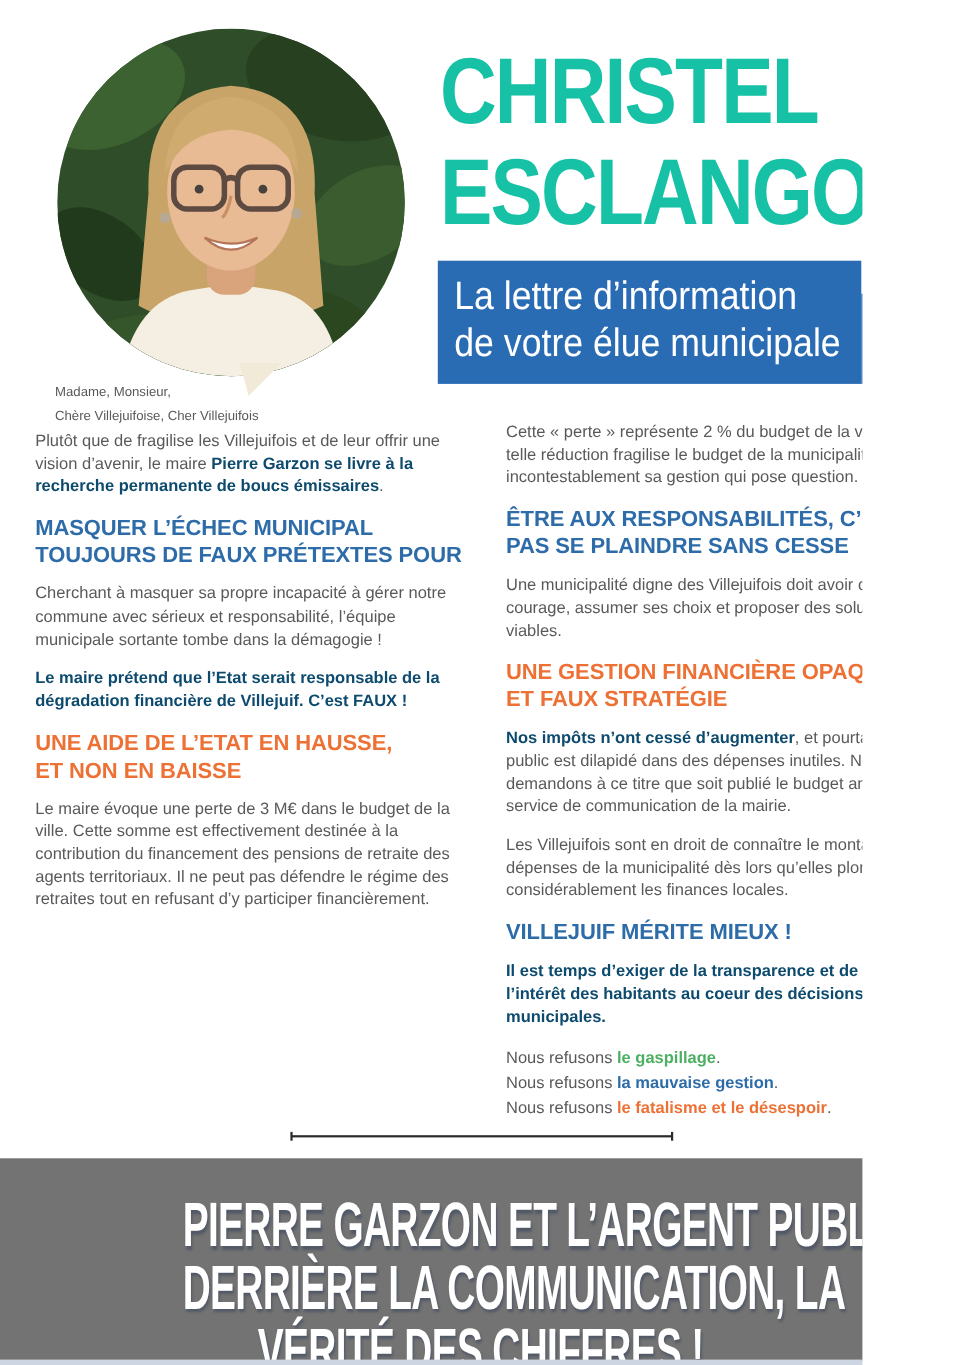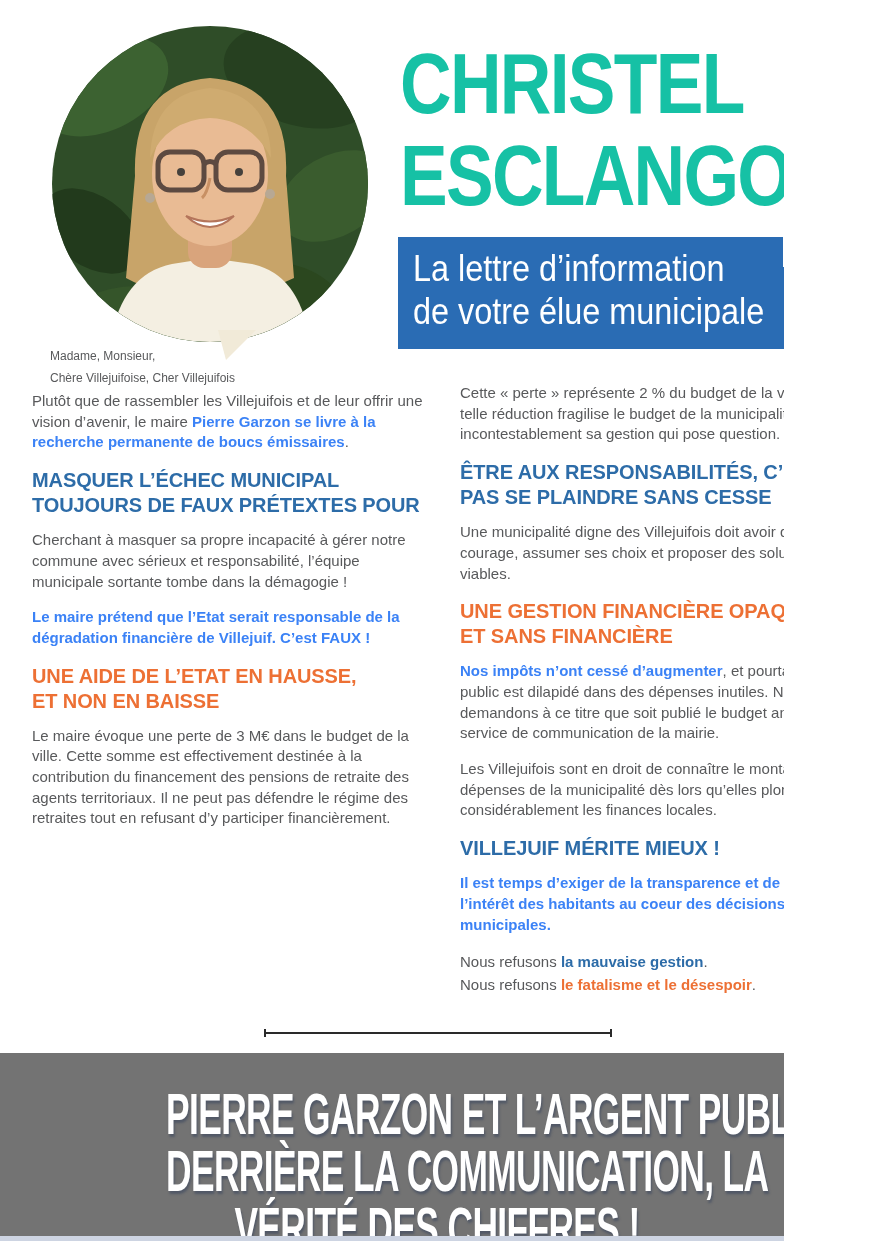--- a/index.html
+++ b/index.html
@@ -34,21 +34,21 @@
     transform:scaleX(0.9); transform-origin:0 0; white-space:nowrap;
   }
 
   .greeting { position:absolute; left:50px; top:345px; font-size:12px; line-height:22px; color:#58595b; }
 
   
   .col { position:absolute; width:398px; font-size:15px; line-height:20.7px; }
   .col-left  { left:32px;  top:391px; }
   .col-right { left:460px; top:383px; }
   p.body { margin:0 0 15px 0; }
-  strong { color:#3b82f6; font-weight:700; }
+  strong { color:#0c4a6e; font-weight:700; }
   h2.h { font-size:20px; line-height:25px; margin:6px 0 12px 0; font-weight:700; letter-spacing:-0.1px; }
   h2.h .hline { display:block; white-space:nowrap; }
   .h-blue   { color:#2d6ca8; }
   .h-orange { color:#ed7034; }
   .refusals .rline { display:block; line-height:23px; }
   .hl-green  { color:#4caf62; }
   .hl-blue   { color:#2d6ca8; }
   .hl-orange { color:#ed7034; }
 
   
@@ -123,21 +123,21 @@
     <div class="tag-line">La lettre d’information</div>
     <div class="tag-line">de votre élue municipale</div>
   </div>
 
   <div class="greeting">
     <div>Madame, Monsieur,</div>
     <div>Chère Villejuifoise, Cher Villejuifois</div>
   </div>
 
   <div class="col col-left">
-    <p class="body"><span>Plutôt que de rassembler les Villejuifois et de leur offrir une vision d’avenir, le maire </span><strong>Pierre Garzon se livre à la recherche permanente de boucs émissaires</strong><span>.</span></p>
+    <p class="body"><span>Plutôt que de fragilise les Villejuifois et de leur offrir une vision d’avenir, le maire </span><strong>Pierre Garzon se livre à la recherche permanente de boucs émissaires</strong><span>.</span></p>
 
     <h2 class="h h-blue">
       <span class="hline">MASQUER L’ÉCHEC MUNICIPAL</span>
       <span class="hline">TOUJOURS DE FAUX PRÉTEXTES POUR</span>
     </h2>
 
     <p class="body">Cherchant à masquer sa propre incapacité à gérer notre commune avec sérieux et responsabilité, l’équipe municipale sortante tombe dans la démagogie !</p>
 
     <p class="body"><strong>Le maire prétend que l’Etat serait responsable de la dégradation financière de Villejuif. C’est FAUX !</strong></p>
 
@@ -156,34 +156,35 @@
 
     <h2 class="h h-blue">
       <span class="hline">ÊTRE AUX RESPONSABILITÉS, C’EST AGIR,</span>
       <span class="hline">PAS SE PLAINDRE SANS CESSE</span>
     </h2>
 
     <p class="body">Une municipalité digne des Villejuifois doit avoir du courage, assumer ses choix et proposer des solutions viables.</p>
 
     <h2 class="h h-orange">
       <span class="hline">UNE GESTION FINANCIÈRE OPAQUE</span>
-      <span class="hline">ET SANS FINANCIÈRE</span>
+      <span class="hline">ET FAUX STRATÉGIE</span>
     </h2>
 
     <p class="body"><strong>Nos impôts n’ont cessé d’augmenter</strong><span>, et pourtant, l’agent public est dilapidé dans des dépenses inutiles. Nous demandons à ce titre que soit publié le budget annuel du service de communication de la mairie.</span></p>
 
     <p class="body">Les Villejuifois sont en droit de connaître le montant des dépenses de la municipalité dès lors qu’elles plombent considérablement les finances locales.</p>
 
     <h2 class="h h-blue">
       <span class="hline">VILLEJUIF MÉRITE MIEUX !</span>
     </h2>
 
     <p class="body"><strong>Il est temps d’exiger de la transparence et de remettre l’intérêt des habitants au coeur des décisions municipales.</strong></p>
 
     <p class="body refusals">
+      <span class="rline"><span>Nous refusons </span><strong class="hl-green">le gaspillage</strong><span>.</span></span>
       <span class="rline"><span>Nous refusons </span><strong class="hl-blue">la mauvaise gestion</strong><span>.</span></span>
       <span class="rline"><span>Nous refusons </span><strong class="hl-orange">le fatalisme et le désespoir</strong><span>.</span></span>
     </p>
   </div>
 
   <div class="divider"></div>
 
   <div class="banner">
     <div class="bline">PIERRE GARZON ET L’ARGENT PUBLIC :</div>
     <div class="bline">DERRIÈRE LA COMMUNICATION, LA</div>

